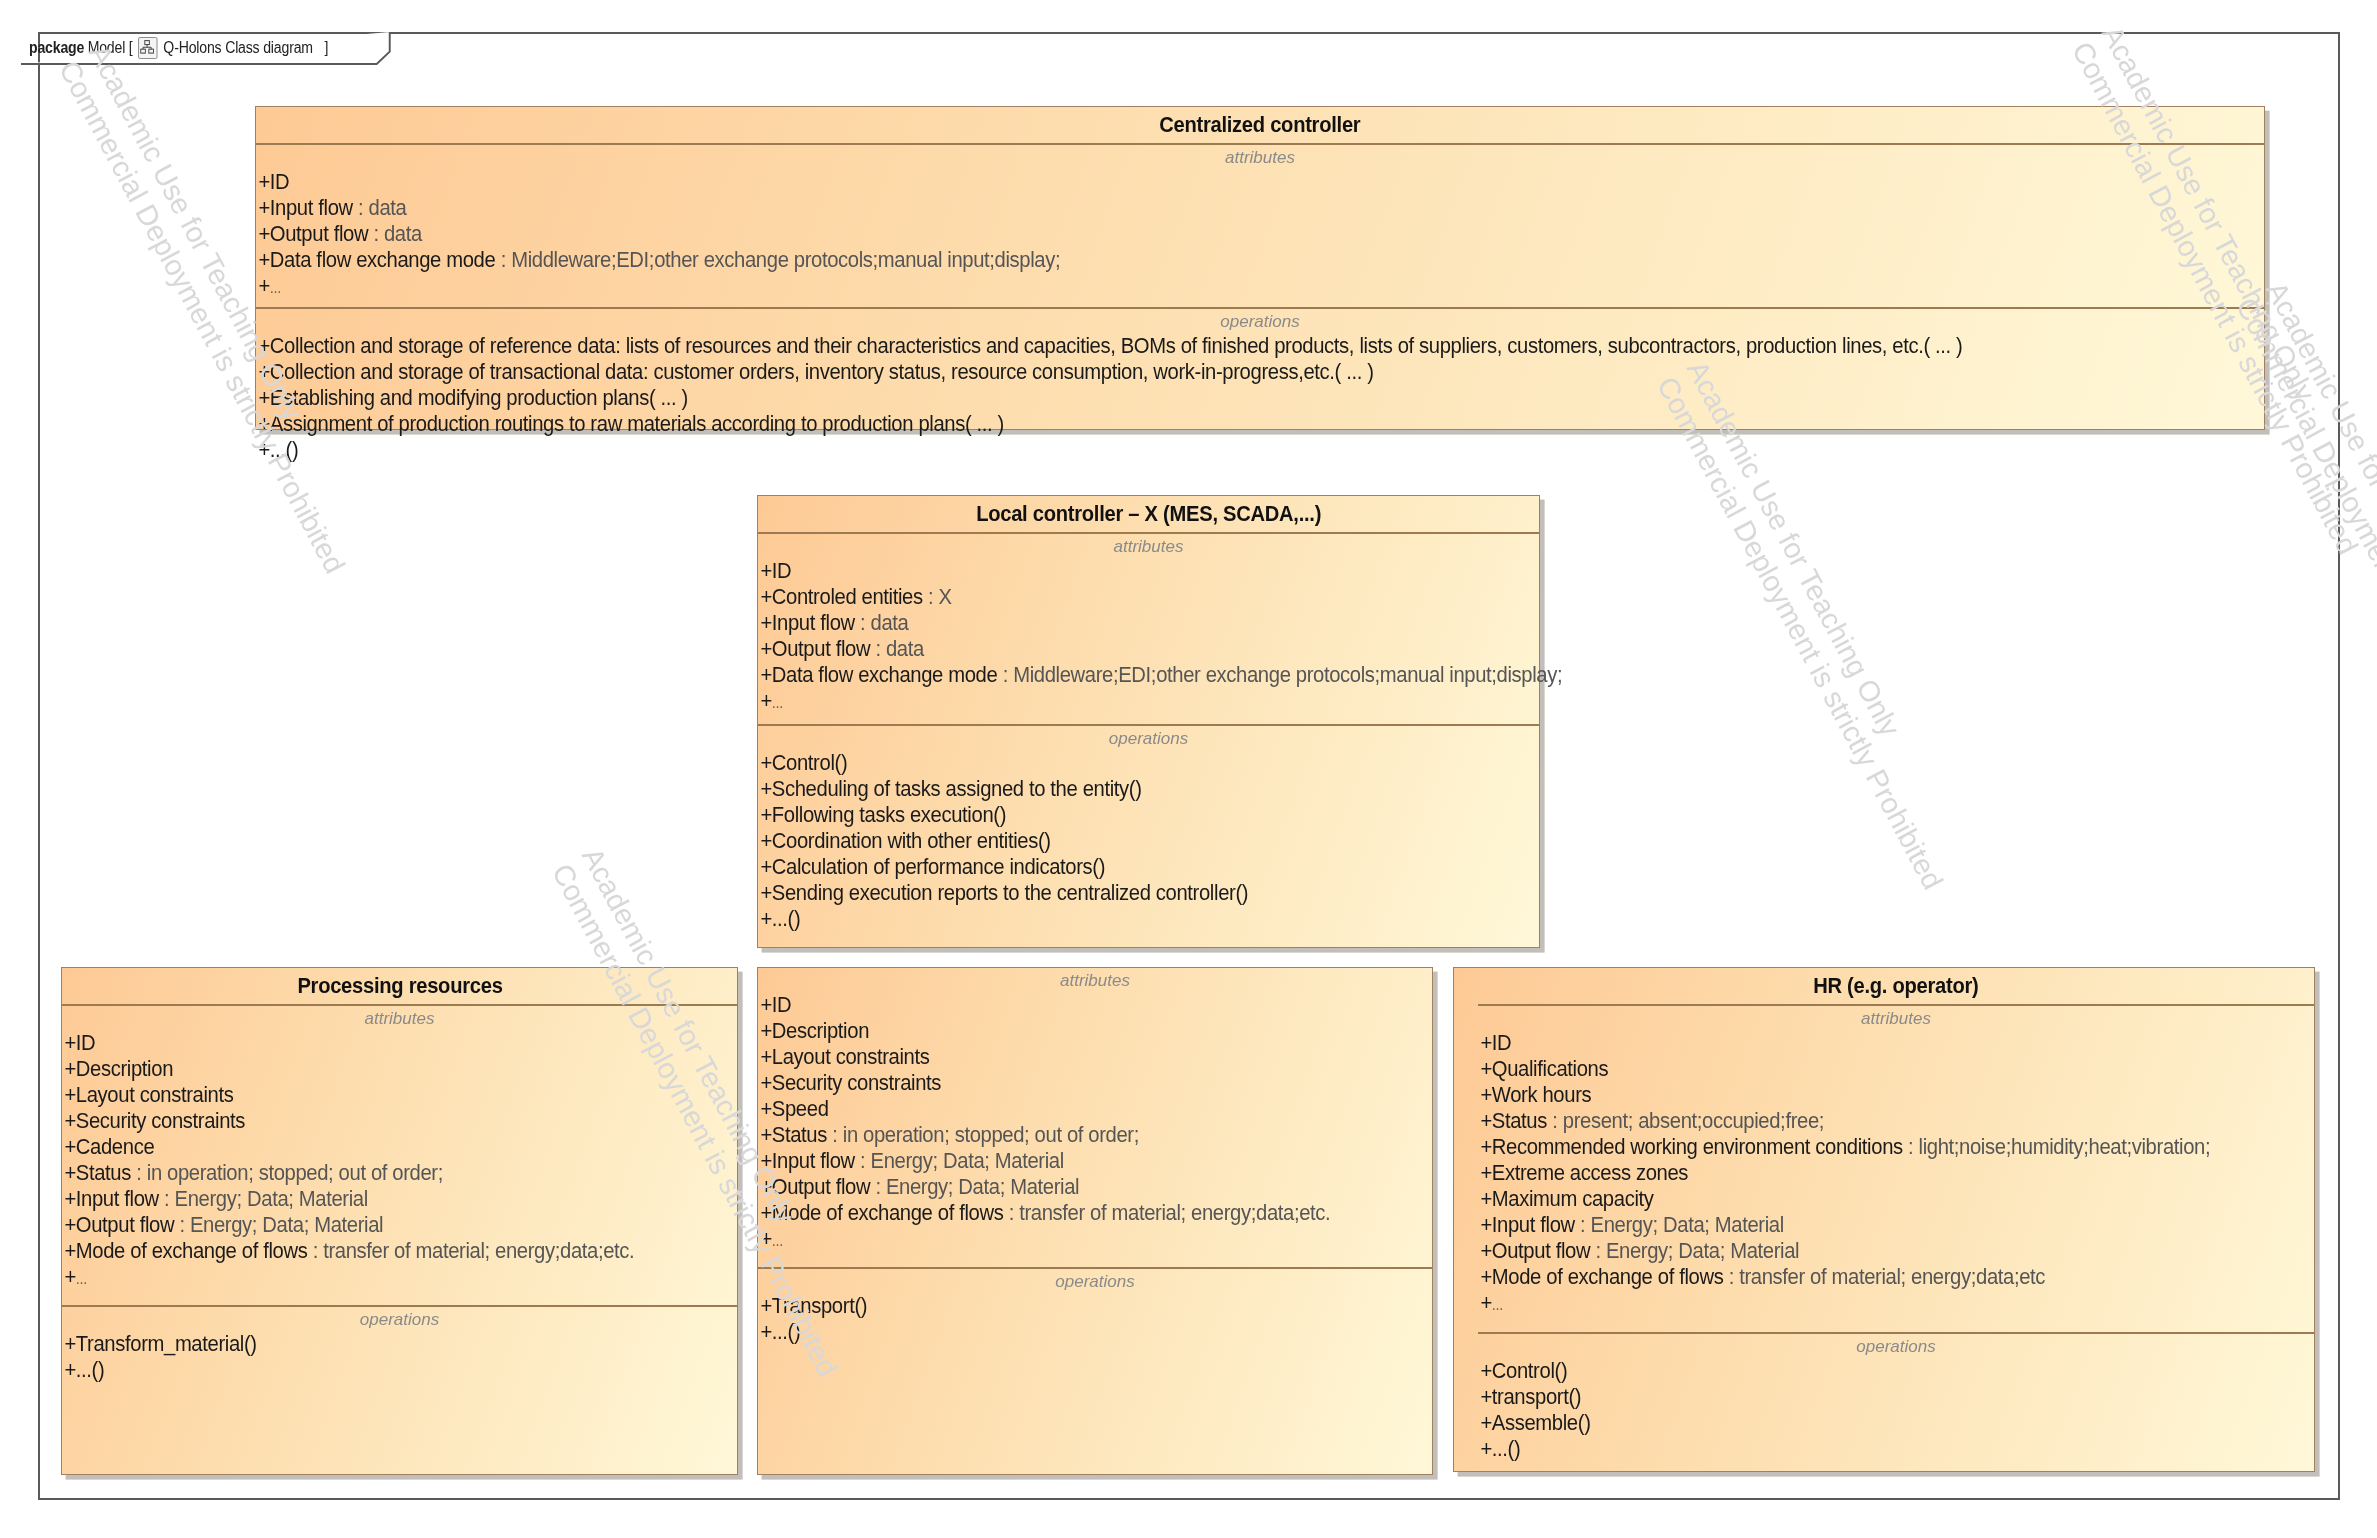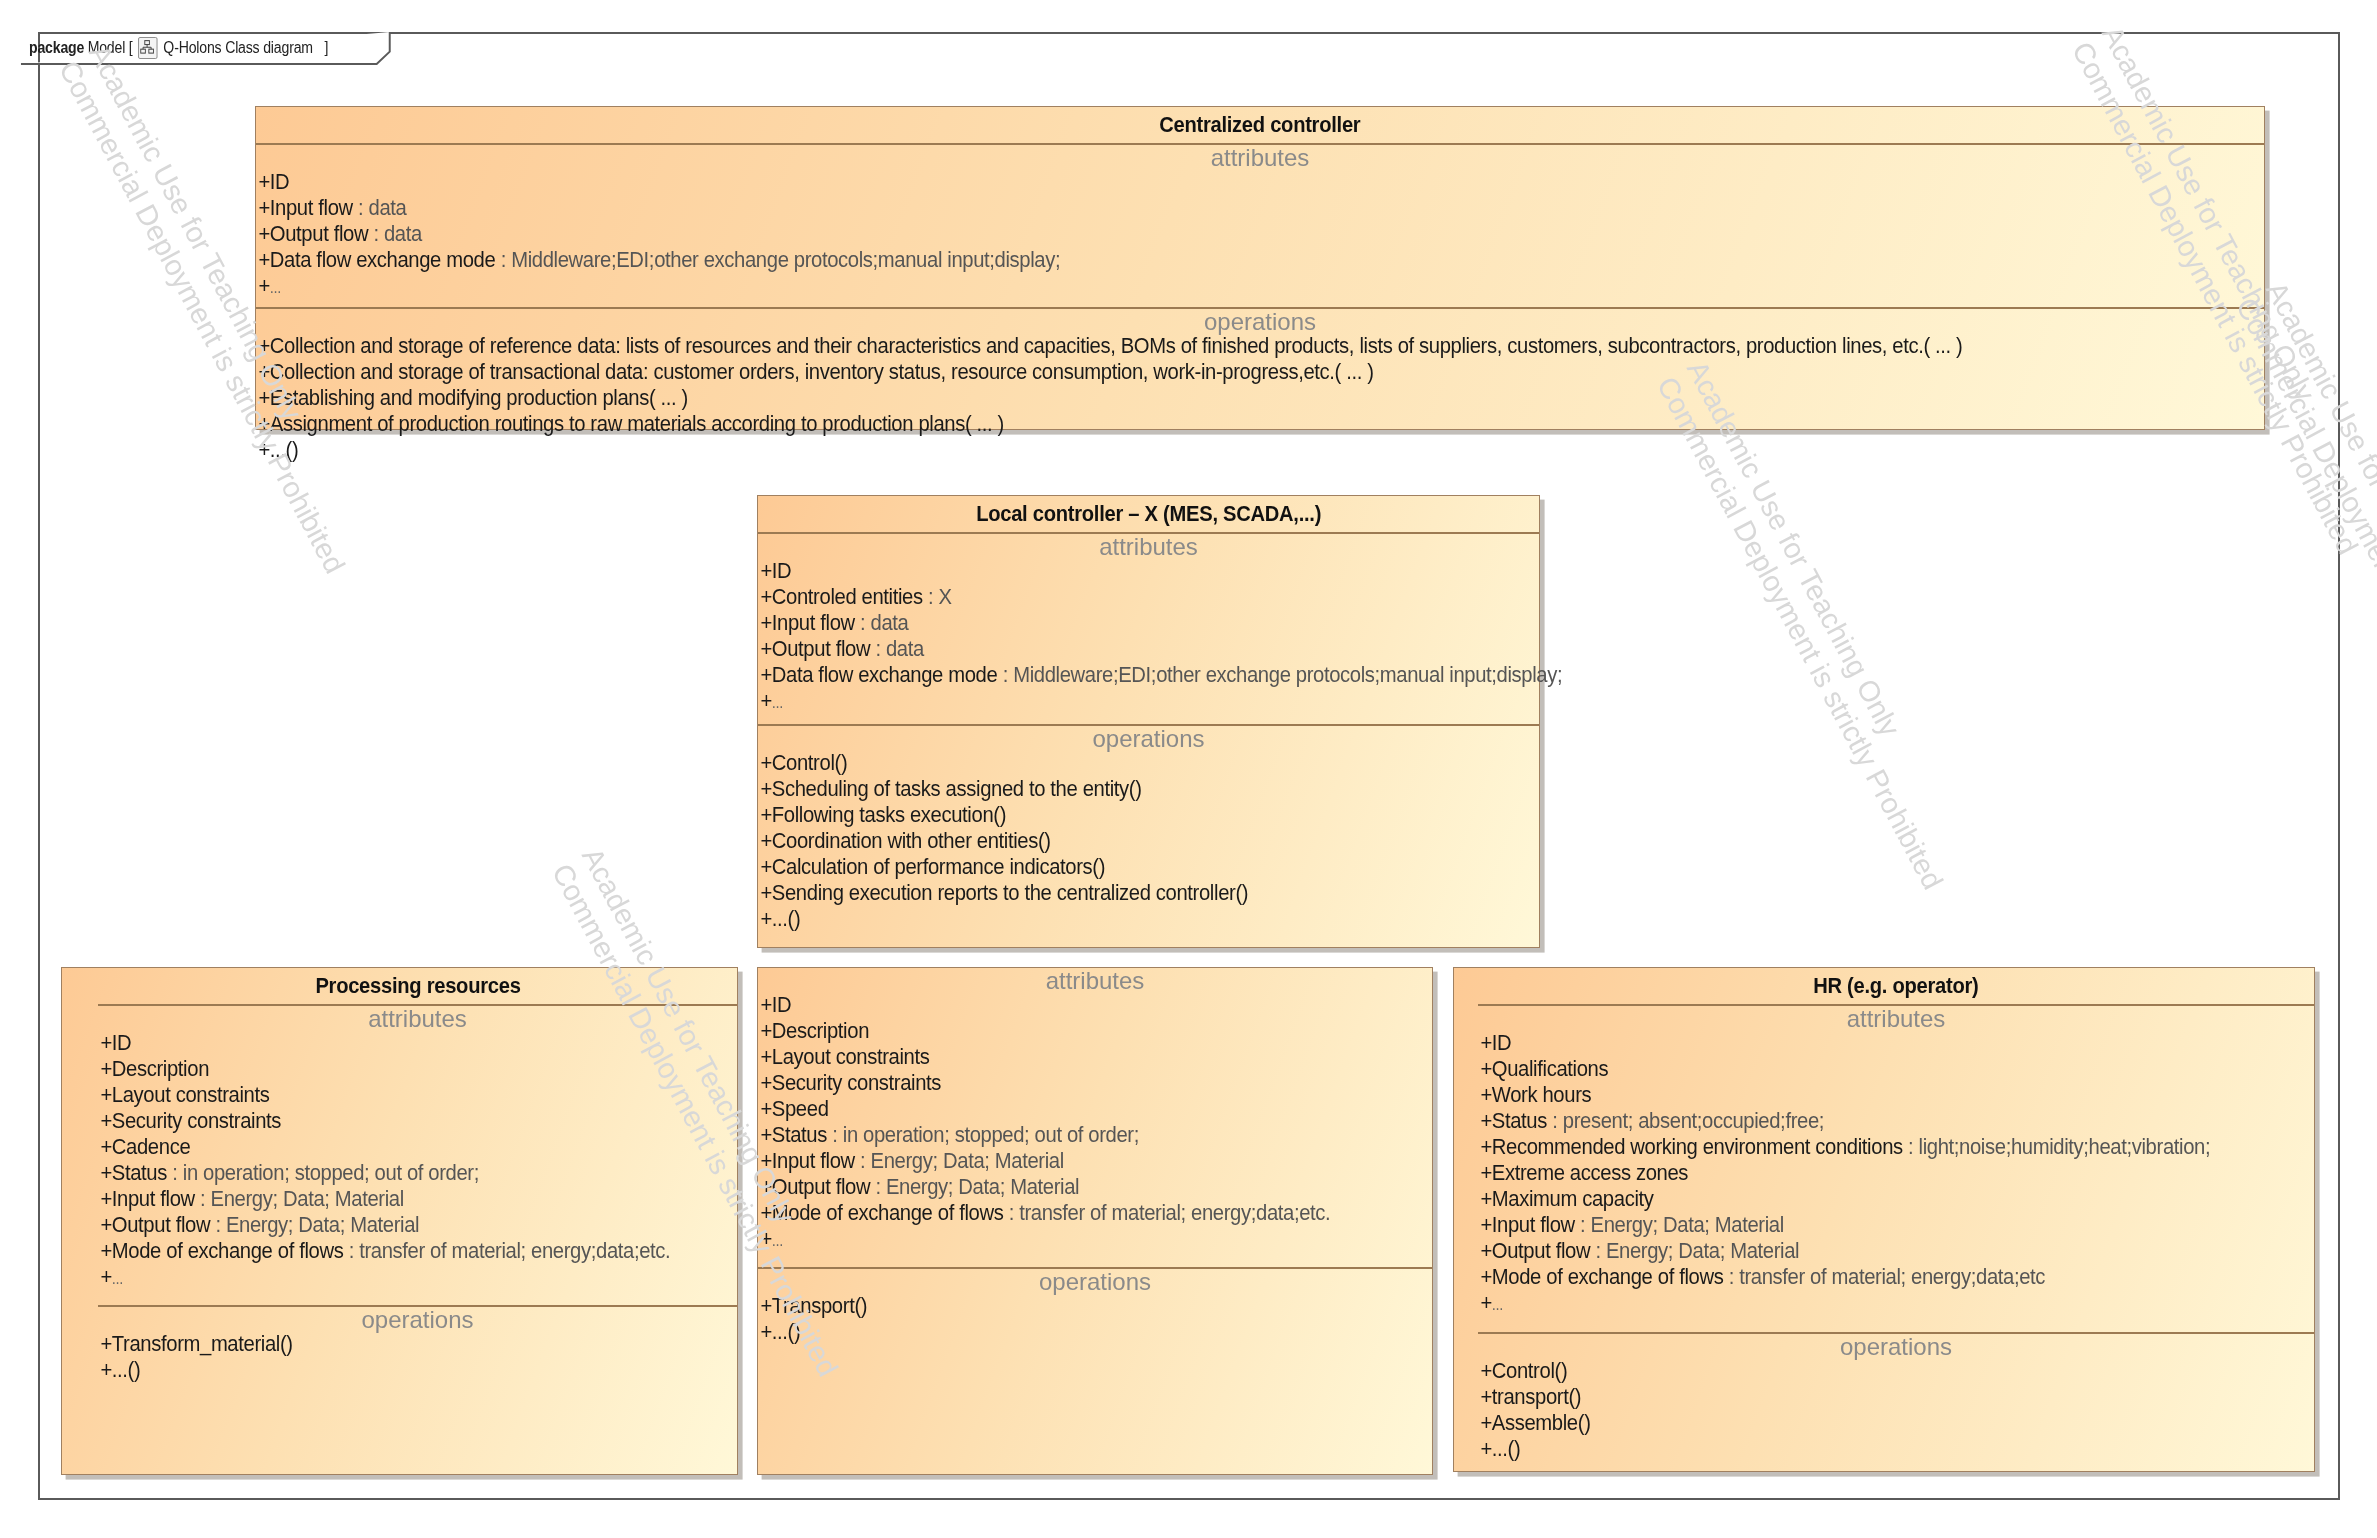--- a/index.html
+++ b/index.html
@@ -17,21 +17,21 @@
   .watermark { position:absolute; color:#d8d8d8; font-size:29px; white-space:pre; line-height:34px;
                transform-origin:left top; pointer-events:none; z-index:5; }
   .cls { position:absolute; box-sizing:border-box; border:1.3px solid #a08060;
          background:linear-gradient(110deg, #fdca95 0%, #fde0b2 45%, #fff8d8 100%);
          box-shadow:4.6px 4.6px 0 rgba(120,110,100,0.45); z-index:2; }
   .cls-head { height:36px; border-bottom:2px solid #9c7a52; display:flex; align-items:center; justify-content:center; }
   .cls-name { font-weight:bold; font-size:22.4px; color:#111; white-space:nowrap; letter-spacing:-0.3px;
               transform:scaleX(0.9); }
   .sec { position:relative; }
   .sec + .sec { border-top:2px solid #9c7a52; }
-  .sec-label { text-align:center; color:#8a8a8a; font-size:24px; height:24px; line-height:25px; }
+  .sec-label { text-align:center; font-style:italic; color:#8a8a8a; font-size:17px; height:24px; line-height:25px; }
   .row { font-size:22px; line-height:26px; height:26px; white-space:nowrap; padding-left:2.6px; color:#1a1a1a;
          letter-spacing:-0.4px; transform:scaleX(0.92); transform-origin:left center; }
   .row .typ { color:#555; }
   .row .sep { color:#555; }
   .row .dots { color:#666; font-size:16px; }
 </style>
 </head>
 <body>
 
 <div class="frame"></div>
@@ -119,21 +119,21 @@
         <div class="row">+Scheduling of tasks assigned to the entity()</div>
         <div class="row">+Following tasks execution()</div>
         <div class="row">+Coordination with other entities()</div>
         <div class="row">+Calculation of performance indicators()</div>
         <div class="row">+Sending execution reports to the centralized controller()</div>
         <div class="row">+...()</div>
       </div>
   </div>
 </div>
 
-<div class="cls" style="left:61px; top:967px; width:677px; height:508px;padding-left:36px;">
+<div class="cls" style="left:61px; top:967px; width:677px; height:508px;">
   <div class="cls-head">
     <span class="cls-name">Processing resources</span>
   </div>
   <div class="sec" style="height:299px;">
     <div class="sec-label">attributes</div>
     <div class="rows">
         <div class="row"><span>+ID</span></div>
         <div class="row"><span>+Description</span></div>
         <div class="row"><span>+Layout constraints</span></div>
         <div class="row"><span>+Security constraints</span></div>

